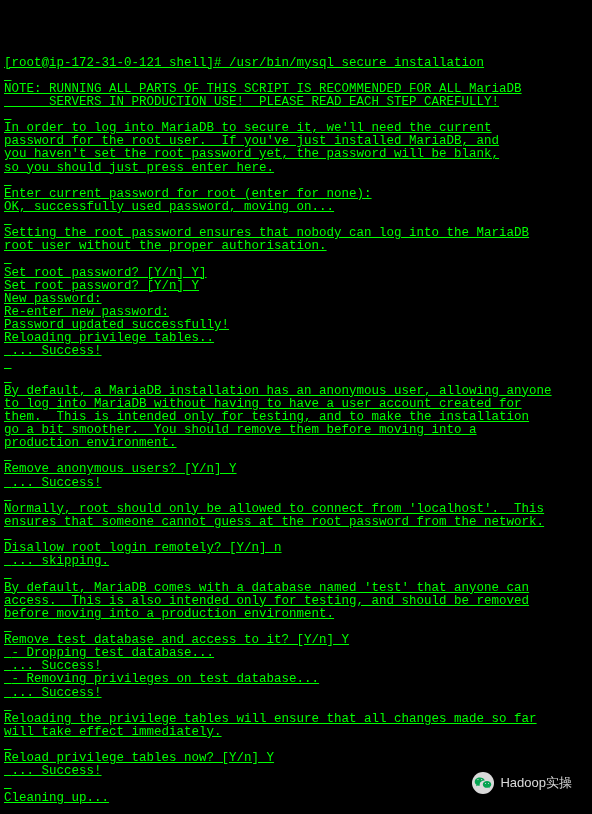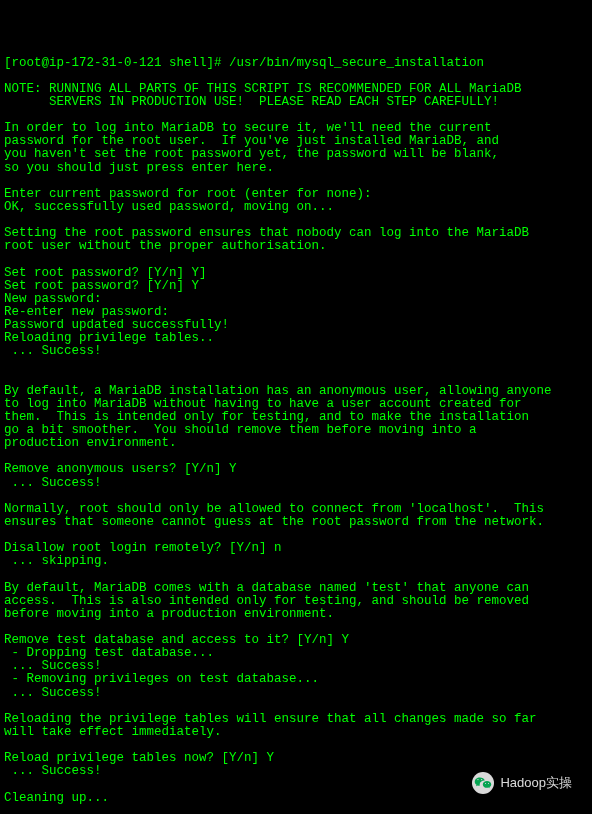--- a/index.html
+++ b/index.html
@@ -19,20 +19,21 @@
       overflow: hidden;
       position: relative;
       white-space: pre-wrap;
       word-break: break-word;
     }
     .terminal-output {
       white-space: pre-wrap;
     }
     .line {
       display: block;
+      text-decoration: underline;
     }
     .watermark {
       position: absolute;
       right: 20px;
       bottom: 20px;
       display: flex;
       align-items: center;
       gap: 6px;
       color: #ffffff;
       font-size: 13px;

